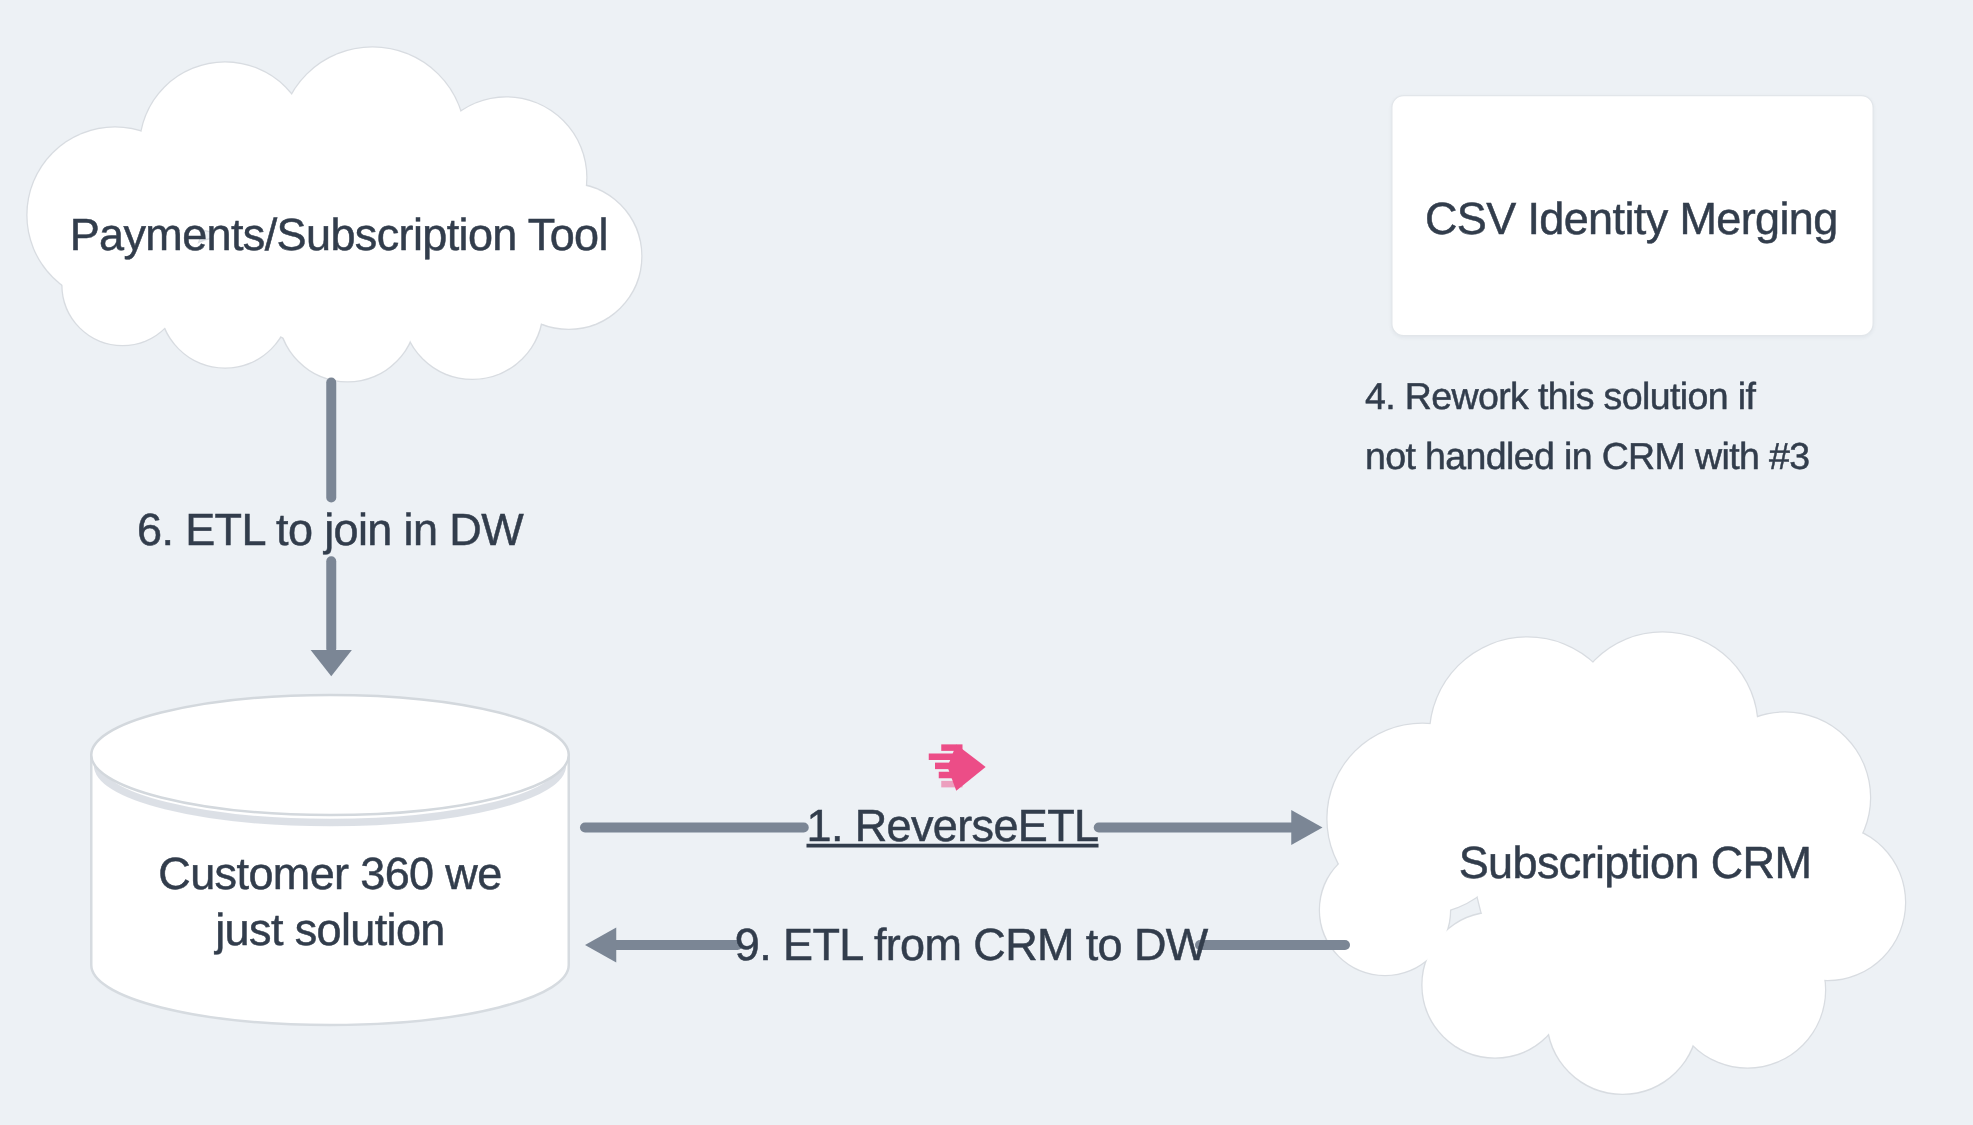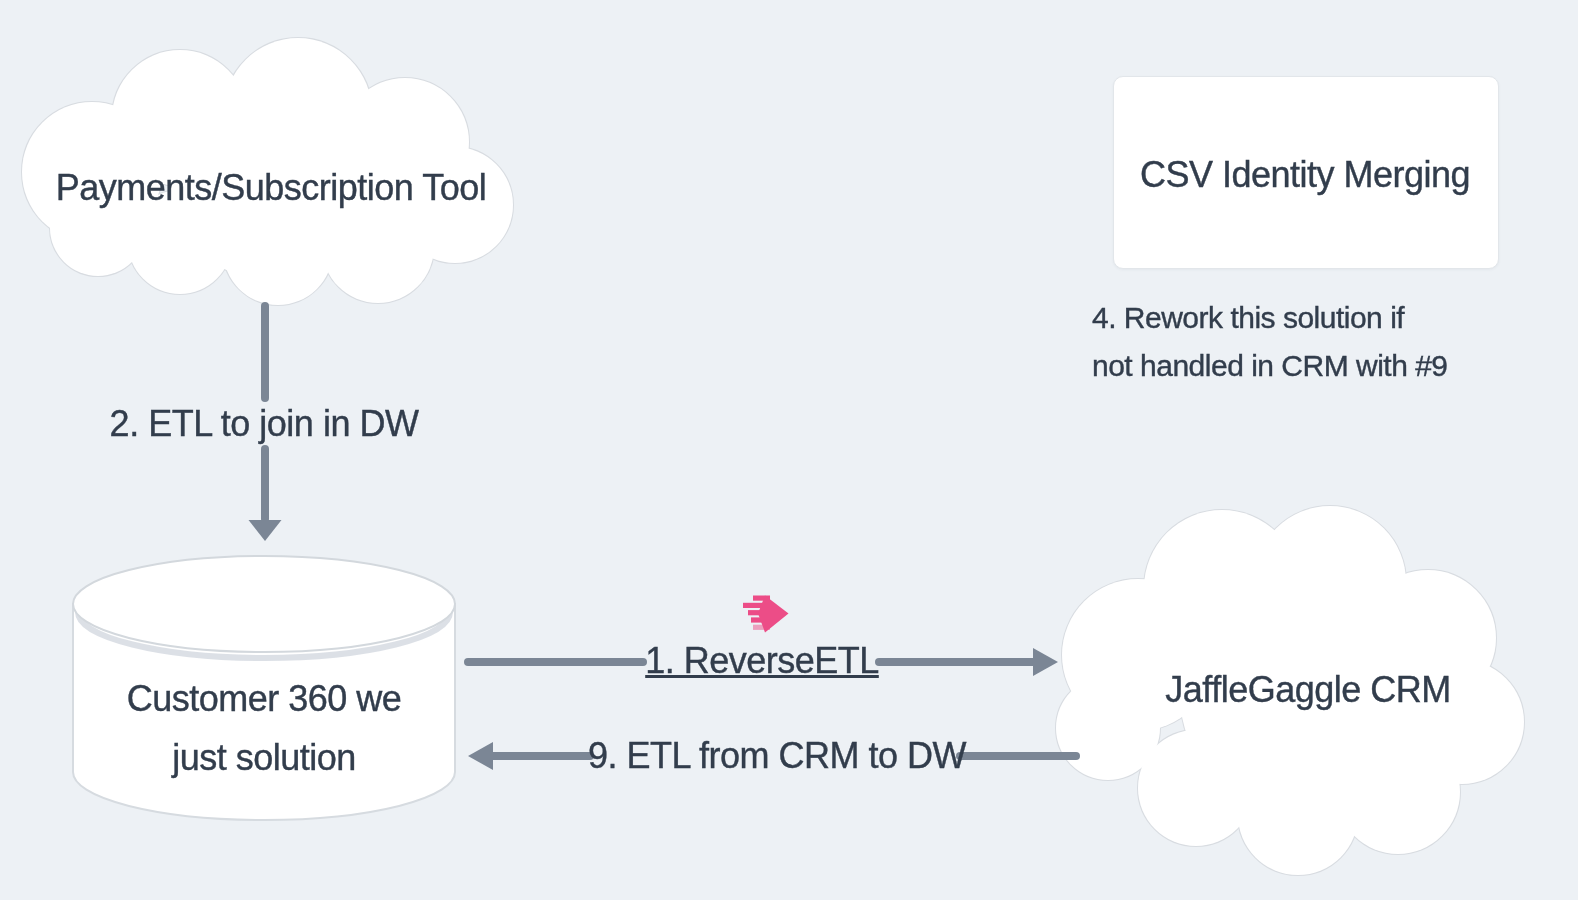--- a/index.html
+++ b/index.html
@@ -7,21 +7,21 @@
     position:relative;width:1578px;height:900px;background:#edf1f5;
     overflow:hidden;font-family:"Liberation Sans","DejaVu Sans",sans-serif;
   }
   .shapes{position:absolute;left:0;top:0;}
   .label{
     position:absolute;transform:translate(-50%,-50%);
     font-size:36px;letter-spacing:-0.5px;color:#323d4c;
     white-space:nowrap;text-align:center;
     -webkit-text-stroke:0.4px #323d4c;
   }
-  .label .line{line-height:45px;margin-top:14px;}
+  .label .line{line-height:45px;}
   .csv-card{
     position:absolute;left:1113px;top:76px;width:384px;height:191px;
     background:#ffffff;border:1px solid #e2e6ea;border-radius:10px;
     box-shadow:0 1px 3px rgba(40,50,70,0.05);
   }
   .note{
     position:absolute;left:1092px;top:294px;
     font-size:30px;letter-spacing:-0.5px;color:#323d4c;line-height:48px;
     -webkit-text-stroke:0.4px #323d4c;white-space:nowrap;text-align:left;
   }
@@ -104,29 +104,29 @@
   </svg>
 
   <div class="csv-card"></div>
 
   <div class="label" style="left:1305px;top:175px;">CSV Identity Merging</div>
 
   <div class="label" style="left:271px;top:188px;">Payments/Subscription Tool</div>
 
   <div class="note">
     <div class="note-line">4. Rework this solution if</div>
-    <div class="note-line">not handled in CRM with #9</div>
+    <div class="note-line">not handled in CRM with #3</div>
   </div>
 
-  <div class="label" style="left:264px;top:424px;">2. ETL to join in DW</div>
+  <div class="label" style="left:264px;top:424px;">6. ETL to join in DW</div>
 
   <div class="label" style="left:264px;top:721px;">
     <div class="line">Customer 360 we</div>
     <div class="line">just solution</div>
   </div>
 
   <div class="label" style="left:762px;top:661px;text-decoration:underline;">1. ReverseETL</div>
 
   <div class="label" style="left:777px;top:756px;">9. ETL from CRM to DW</div>
 
-  <div class="label" style="left:1308px;top:690px;">JaffleGaggle CRM</div>
+  <div class="label" style="left:1308px;top:690px;">Subscription CRM</div>
 
 </div>
 
 </body></html>

